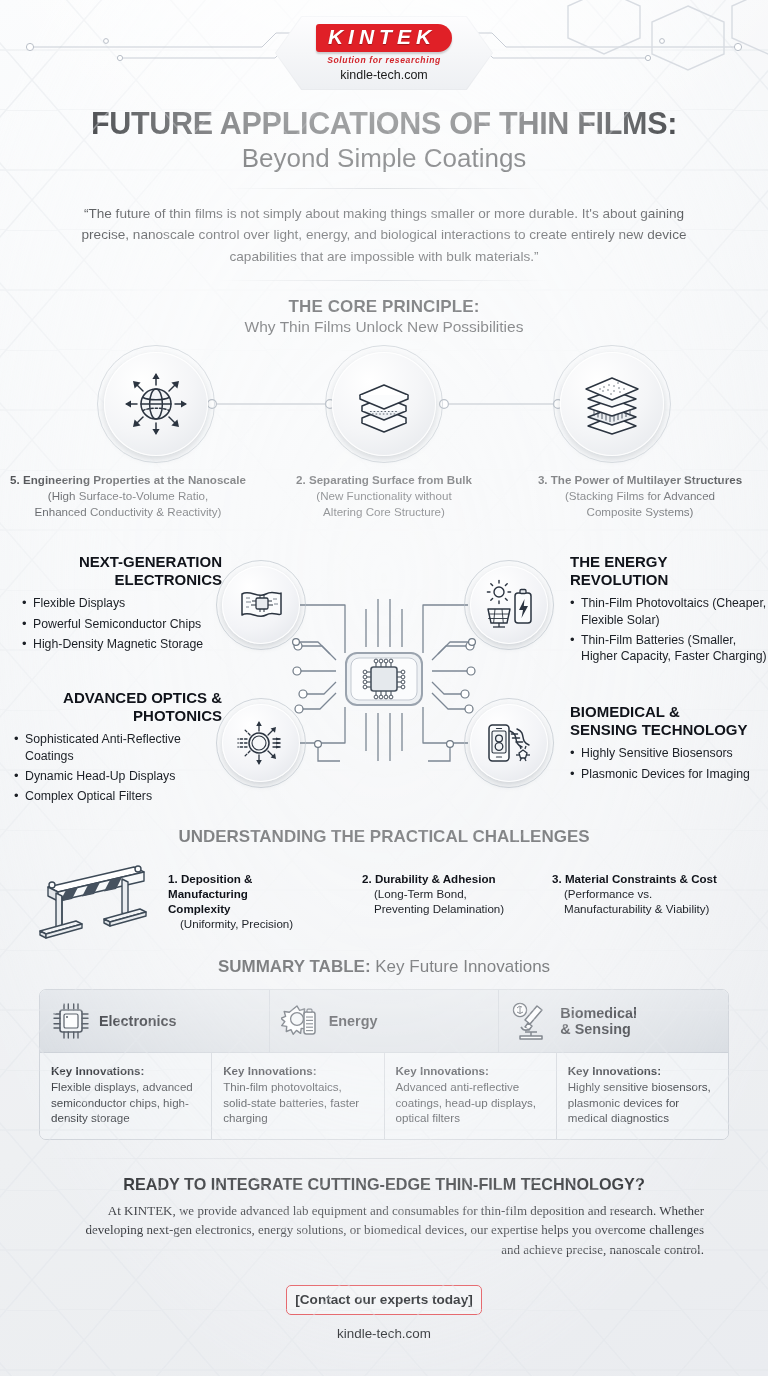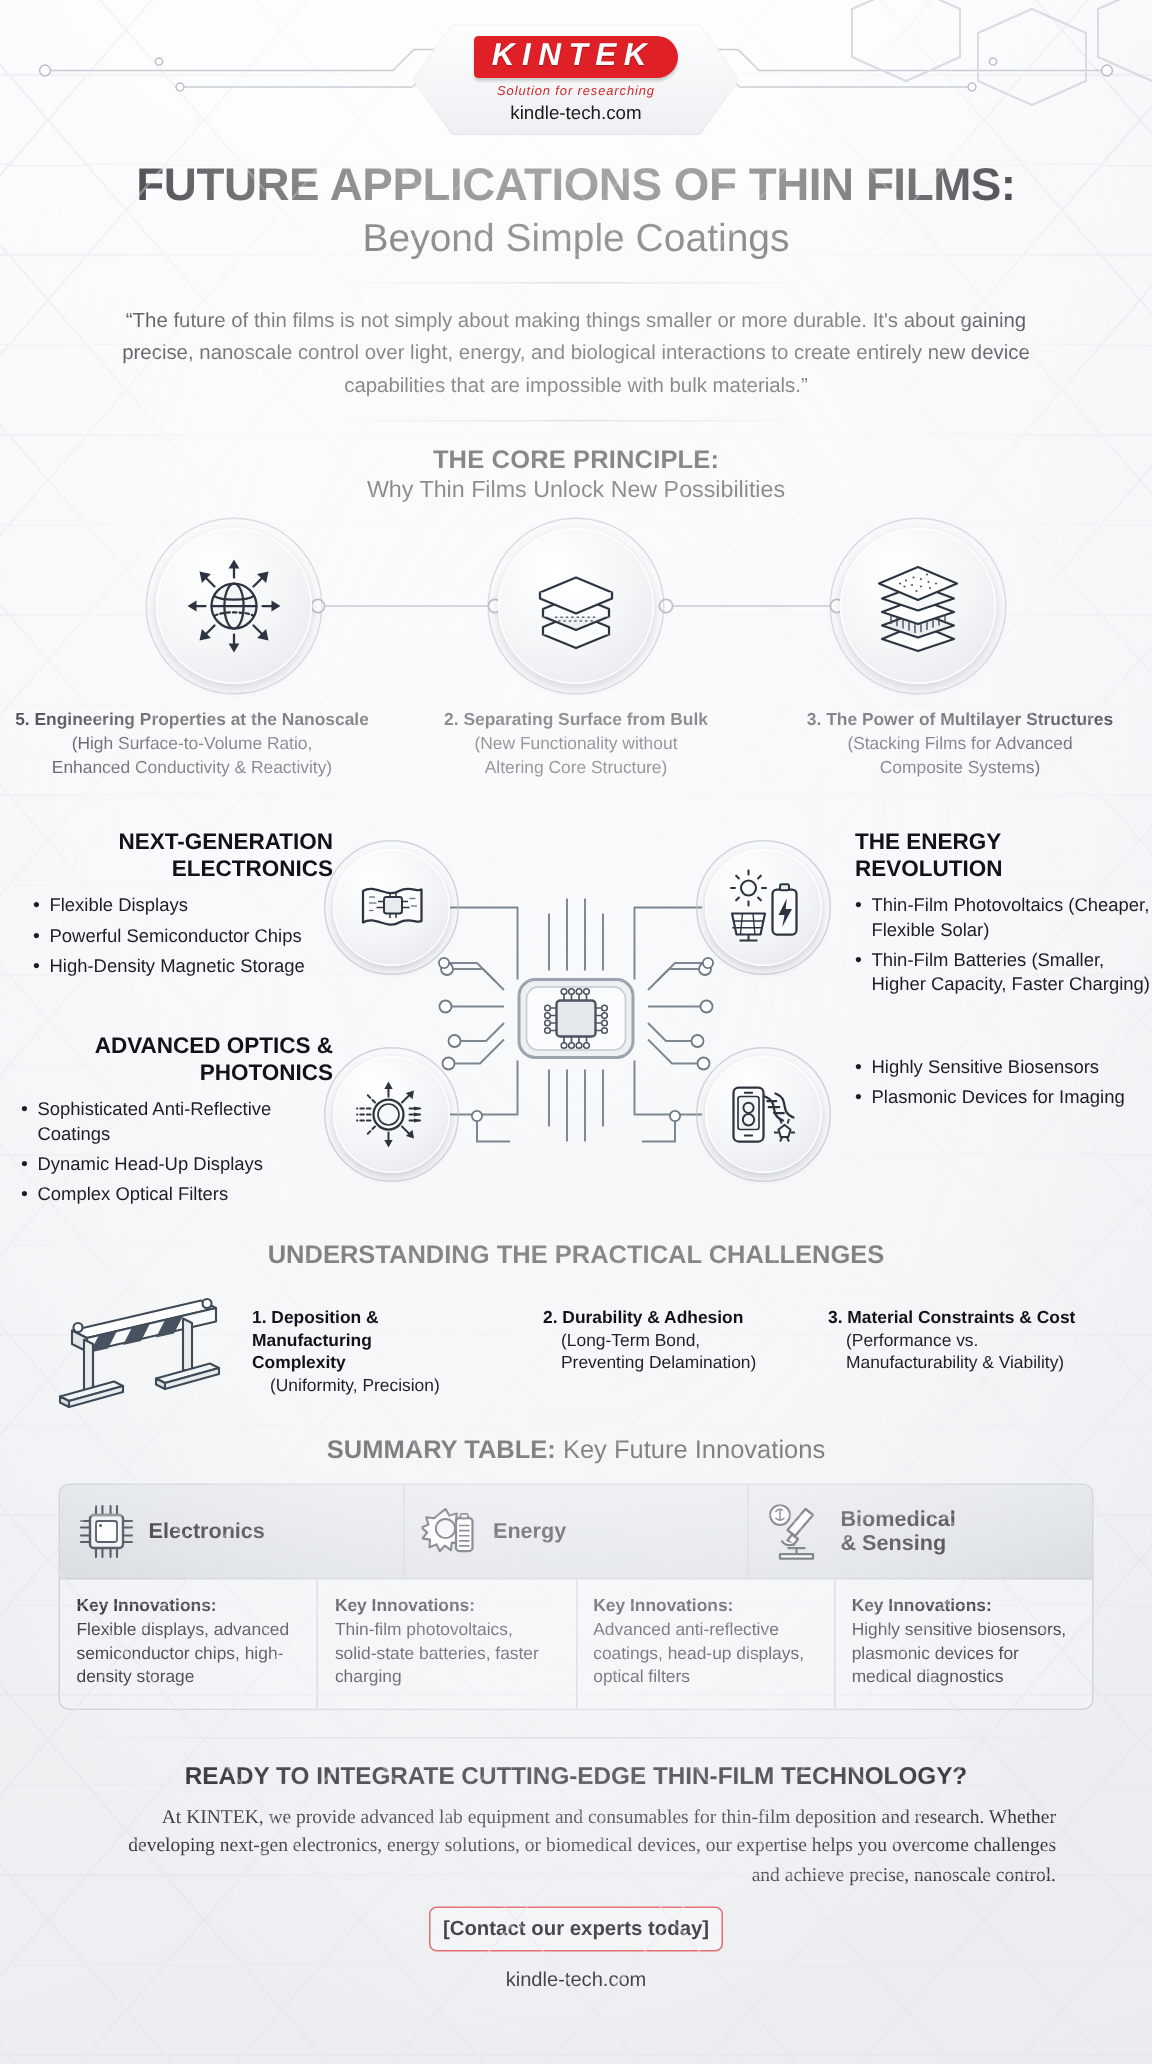--- a/index.html
+++ b/index.html
@@ -67,21 +67,21 @@
     padding: 2px 16px 3px 12px;
     border-radius: 3px 14px 14px 3px;
     line-height: 1.08;
     box-shadow: 0 2px 2px rgba(0,0,0,.18);
     text-shadow: 0 1px 1px rgba(0,0,0,.3);
   }
   .kintek-tag {
     color:#d2262c;
     font-size: 8.6px;
     font-style: italic;
-    font-weight: normal;
+    font-weight: bold;
     letter-spacing: .6px;
     margin-top: 3px;
     text-align: center;
   }
   .kintek-url {
     font-size: 12.5px;
     color:#1a1a1a;
     margin-top: 3px;
   }
 
@@ -221,21 +221,21 @@
   .td { border-right:1px solid #c8cdd4; padding: 11px 11px 13px;}
   .td .k { font-size:11.6px; font-weight:bold; color:#10131a; margin-bottom:2px;}
   .td .v { font-size:11.6px; color:#1d2127; line-height:1.35;}
 
   
   .cta-rule { width: 690px; height:1px; margin: 18px auto 0;
     background: linear-gradient(90deg, rgba(190,195,202,0) 0%, #c8cdd4 50%, rgba(190,195,202,0) 100%);}
   .cta-h { font-size: 16.2px; margin-top: 16px; }
   .cta-p { text-align:right; font-size:13px; line-height:1.5; color:#1b1e23; width: 640px; margin: 7px auto 0; font-family: Liberation Serif, serif;}
   .cta-btn {
-    display:block; width: 196px; margin: 12px auto 0;
+    display:block; width: 196px; margin: 26px auto 0;
     border: 1.4px solid #e0474d; border-radius: 5px;
     text-align:center; padding: 6px 0 7px;
     font-size: 13.6px; font-weight:bold; color:#111418;
     background: rgba(255,255,255,.35);
     cursor:pointer;
   }
   .cta-url { text-align:center; font-size: 13.4px; color:#15181c; margin-top: 11px;}
   svg { display:block; }
 </style>
 </head>
@@ -664,20 +664,22 @@
       <h3 style="white-space:pre-line">ADVANCED OPTICS &amp;
 PHOTONICS</h3>
       <ul>
         <li>Sophisticated Anti-Reflective Coatings</li>
         <li>Dynamic Head-Up Displays</li>
         <li>Complex Optical Filters</li>
       </ul>
     </div>
 
     <div class="arena-text ar-right" style="left:570px; top:178px; width:196px;">
+      <h3 style="white-space:pre-line">BIOMEDICAL &amp;
+SENSING TECHNOLOGY</h3>
       <ul>
         <li>Highly Sensitive Biosensors</li>
         <li>Plasmonic Devices for Imaging</li>
       </ul>
     </div>
   </div>
 
   <div class="section-h chal-title">UNDERSTANDING THE PRACTICAL CHALLENGES</div>
 
   <div class="chal-row">

